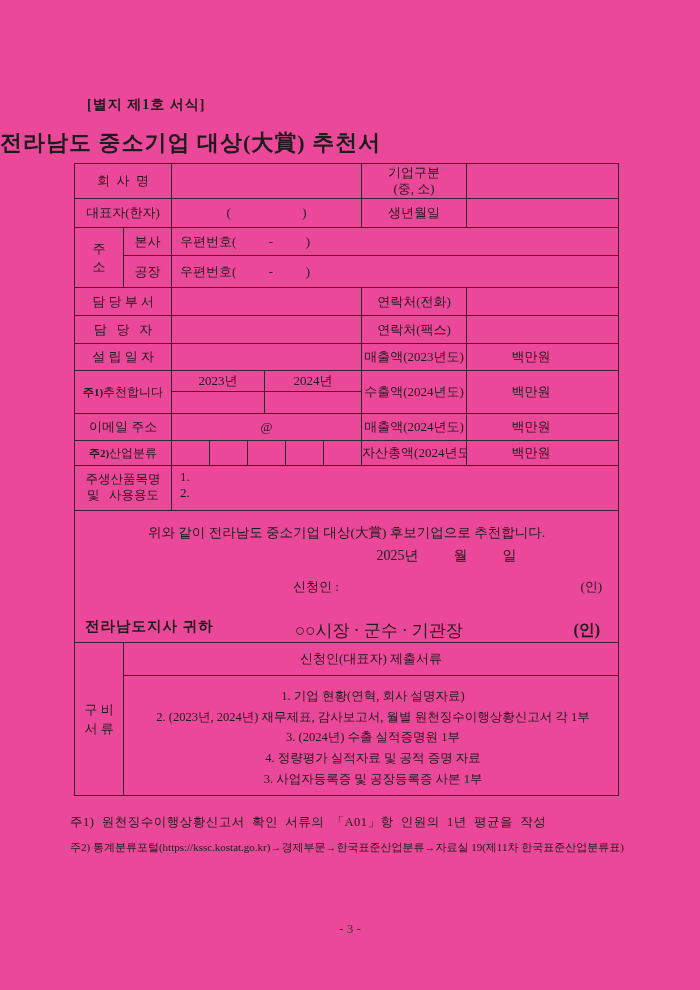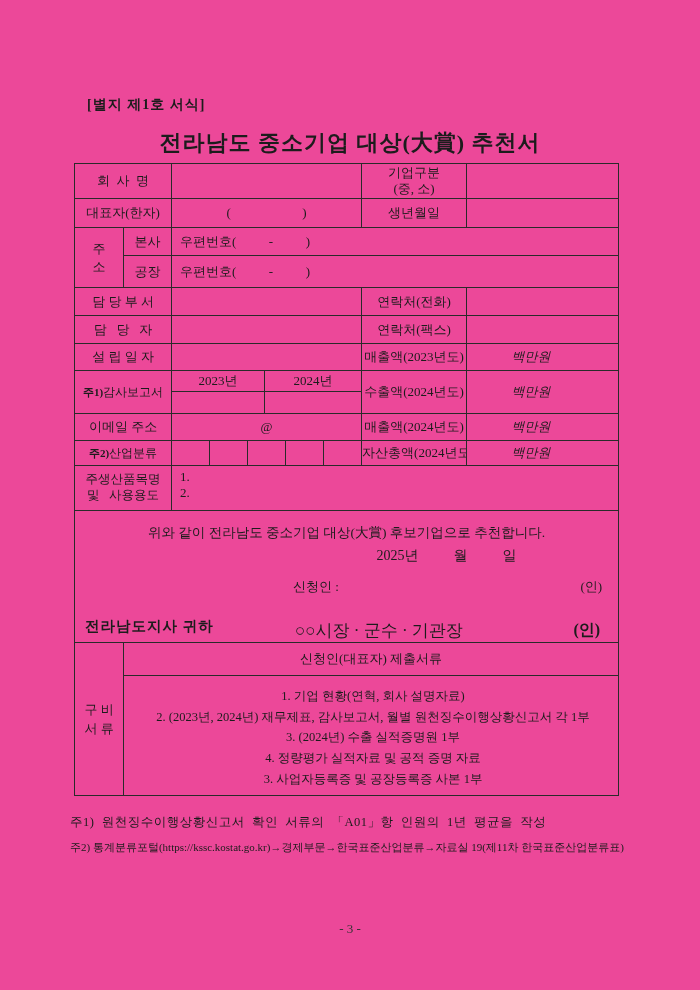--- a/index.html
+++ b/index.html
@@ -7,35 +7,35 @@
   .page {
     position:relative; width:700px; height:990px; background:#ec4899;
     margin:0 auto; color:#1c1c1c; overflow:hidden;
   }
   .form-note {
     position:absolute; left:87px; top:96px;
     font-size:14px; font-weight:bold; letter-spacing:1px;
   }
   .doc-title {
     position:absolute; left:0; top:128px; width:100%;
-    text-align:center; font-size:22px; font-weight:bold; letter-spacing:1px;
+    text-align:left; font-size:22px; font-weight:bold; letter-spacing:1px;
   }
   table.form {
     position:absolute; left:74px; top:163px; width:544px;
     border-collapse:collapse; table-layout:fixed;
   }
   table.form td {
     border:1px solid #2a2a2a; font-size:13px; vertical-align:middle;
     text-align:center; overflow:hidden;
   }
   .pre { white-space:pre; }
   .lab { font-size:13px; }
   .rlab { font-size:12px; white-space:nowrap; }
   .left { text-align:left !important; padding-left:8px; }
-  .right { text-align:left; padding-right:23px;font-style:italic; }
+  .right { text-align:left; padding-right:23px; }
   .small-note { font-weight:bold; font-size:11px; }
   .two-line { line-height:1.25; font-size:12px; }
   .h35{height:35px}.h29{height:29px}.h28{height:28px}.h32{height:32px}
   .h27{height:27px}.h21{height:21px}.h22{height:22px}.h25{height:25px}
   .h45{height:45px}.h120{height:120px}.h33{height:33px}.h115{height:115px}
   td.statement { position:relative; padding:0; text-align:left; }
   .st-line1 { margin-top:13px; text-align:center; font-size:13.5px; }
   .st-date { margin-top:5px; text-align:center; font-size:14px; padding-left:200px; }
   .st-row { display:flex; align-items:center; margin-top:13px; }
   .st-applicant { margin-left:218px; font-size:13px; }
@@ -121,21 +121,21 @@
 
     <tr class="h27">
       <td colspan="2" class="lab pre">설 립 일 자</td>
       <td colspan="6"></td>
       <td class="rlab">매출액(2023년도)</td>
       <td class="right">백만원</td>
     </tr>
 
     <tr class="h21">
       <td colspan="2" rowspan="2">
-        <span class="small-note">주1)</span><span class="rlab">감사보고서</span>
+        <span class="small-note">주1)</span><span class="rlab">추천합니다</span>
       </td>
       <td colspan="3" class="rlab">2023년</td>
       <td colspan="3" class="rlab">2024년</td>
       <td rowspan="2" class="rlab">수출액(2024년도)</td>
       <td rowspan="2" class="right">백만원</td>
     </tr>
     <tr class="h22">
       <td colspan="3"></td>
       <td colspan="3"></td>
     </tr>

